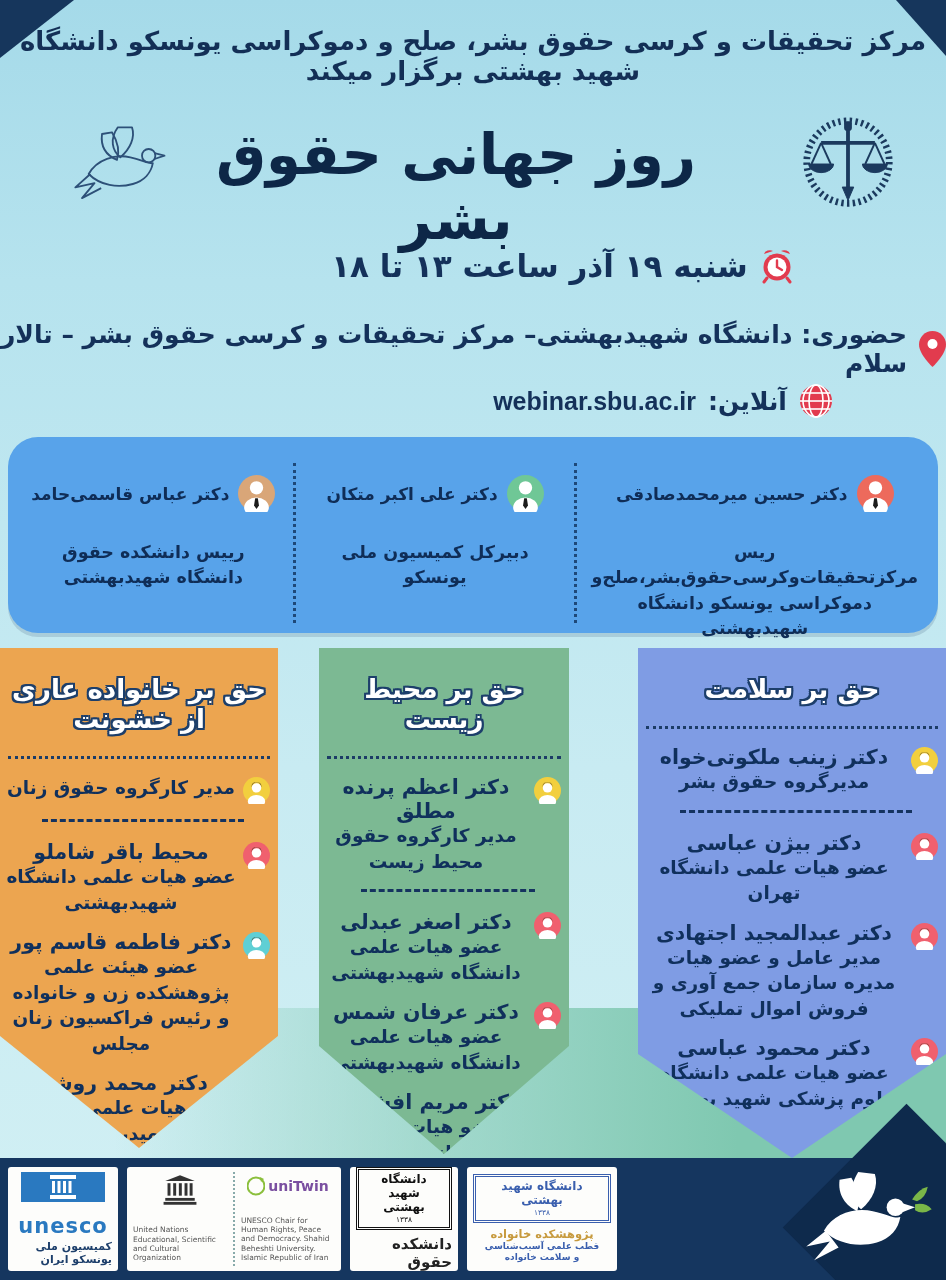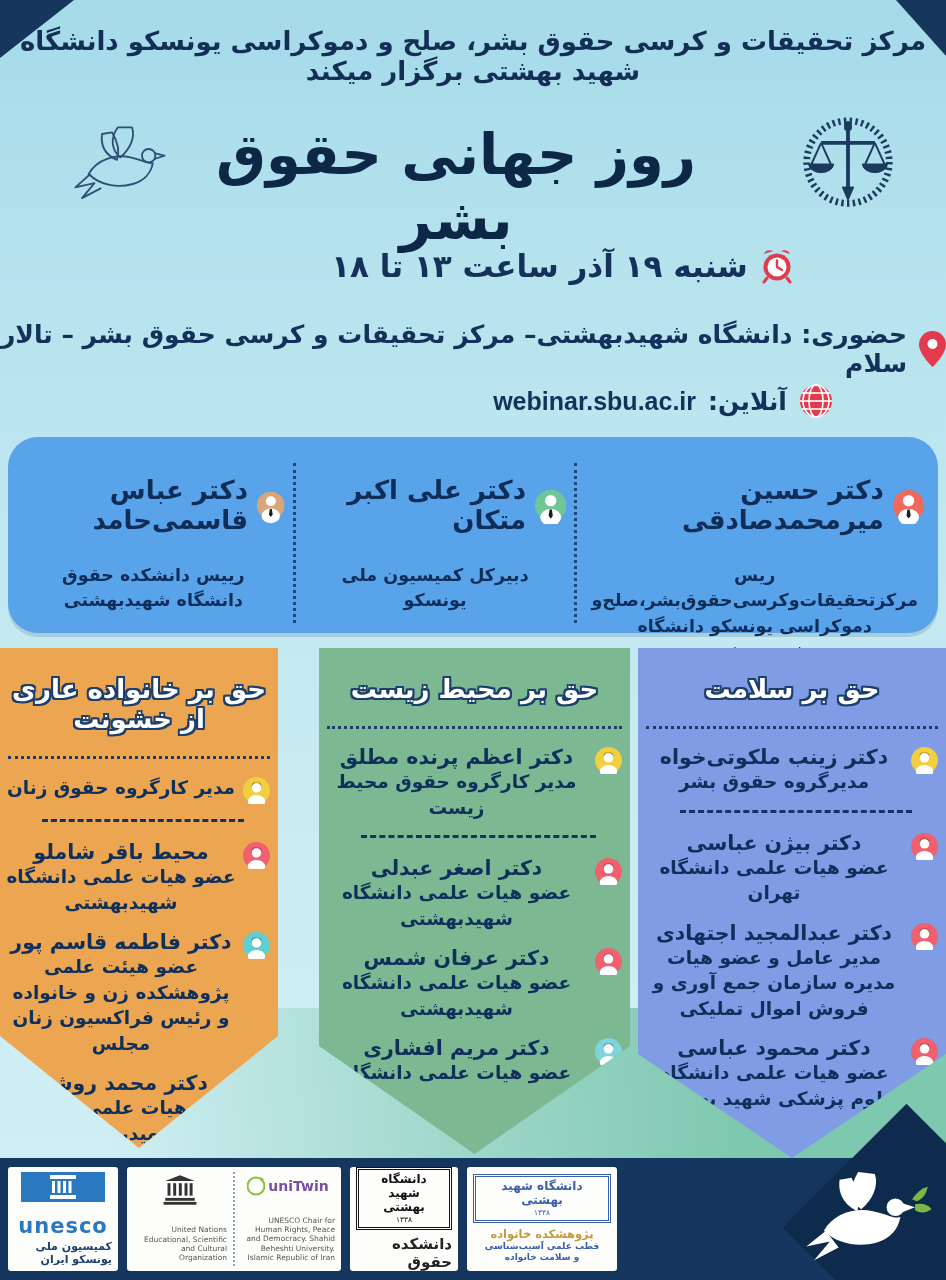--- a/index.html
+++ b/index.html
@@ -25,32 +25,32 @@
   .line-datetime{top:248px;left:179px;right:0;font-size:31px;}
   .line-location{top:320px;left:0;right:0;font-size:25px;}
   .line-online{top:384px;left:380px;right:0;font-size:25px;}
   .url{font-family:"Liberation Sans","DejaVu Sans",sans-serif;direction:ltr;font-weight:bold;}
   .info-icon{flex:0 0 auto;}
   
   .speakers{position:absolute;left:8px;top:437px;width:930px;height:196px;background:#58a3ea;
     border-radius:30px;display:flex;direction:rtl;padding:26px 6px 10px;box-shadow:0 4px 0 rgba(20,50,90,.15);}
   .speaker{flex:1;display:flex;flex-direction:column;align-items:center;padding:0 8px;}
   .speaker + .speaker{border-right:3px dotted #1e4878;}
-  .sp-head{display:flex;direction:rtl;align-items:center;gap:9px;font-size:26px;font-weight:bold;color:#0f2d57;margin-top:12px;}
+  .sp-head{display:flex;direction:rtl;align-items:center;gap:9px;font-size:17px;font-weight:bold;color:#0f2d57;margin-top:12px;}
   .sp-head .av{width:37px;height:37px;}
   .sp-role{margin-top:28px;font-size:17.5px;font-weight:bold;color:#0f2d57;text-align:center;
     direction:rtl;line-height:1.45;padding:0 6px;}
   
   .teal-strip{position:absolute;left:0;top:1008px;width:946px;height:152px;
     background:linear-gradient(90deg,rgba(127,200,176,0) 12%,rgba(127,200,176,.55) 45%,#7fc8b0 78%);}
   
   .panel{position:absolute;top:648px;direction:rtl;color:#10305c;
     clip-path:polygon(0 0,100% 0,100% calc(100% - var(--cut)),50% 100%,0 calc(100% - var(--cut)));}
   .panel-family{left:0;width:278px;height:500px;background:#eca550;--cut:112px;}
-  .panel-env{left:319px;width:311px;height:506px;background:#7cb993;--cut:108px;}
+  .panel-env{left:319px;width:250px;height:506px;background:#7cb993;--cut:108px;}
   .panel-health{left:638px;width:308px;height:510px;background:#7f9ce4;--cut:104px;}
   .p-title{margin:26px 6px 0;text-align:center;font-size:26px;font-weight:bold;color:#ffffff;
     text-shadow:-2px -2px 0 #1d3f6b,2px -2px 0 #1d3f6b,-2px 2px 0 #1d3f6b,2px 2px 0 #1d3f6b,
       0 2px 0 #1d3f6b,2px 0 0 #1d3f6b,0 -2px 0 #1d3f6b,-2px 0 0 #1d3f6b;}
   .p-dots{border-top:3px dotted #1c3c66;margin:22px 8px 0;}
   .members{padding:16px 8px 0 4px;}
   .member{display:flex;direction:rtl;gap:5px;align-items:flex-start;margin-bottom:15px;}
   .member .av{width:27px;height:27px;flex:0 0 auto;margin-top:2px;}
   .m-text{flex:1;text-align:center;}
   .m-name{font-size:20.5px;font-weight:bold;}
@@ -59,21 +59,21 @@
   
   .footer{position:absolute;left:0;top:1158px;width:946px;height:122px;background:#15365f;}
   .cards{position:absolute;left:8px;top:9px;display:flex;gap:9px;height:104px;}
   .card{background:#fdfdfb;border-radius:3px;padding:5px 6px;display:flex;flex-direction:column;
     align-items:center;justify-content:center;}
   .card-unesco{width:110px;}
   .u-box{width:84px;height:36px;background:#2a79c0;display:flex;align-items:center;justify-content:center;}
   .u-word{font-size:21px;font-weight:bold;color:#2a79c0;letter-spacing:1px;margin-top:12px;}
   .u-fa{font-size:11px;font-weight:bold;color:#1d3f6b;direction:rtl;margin-top:2px;}
   .card-chair{width:214px;flex-direction:row;gap:6px;}
-  .chair-half{flex:1;display:flex;flex-direction:column;align-items:center;text-align:right;}
+  .chair-half{flex:1;display:flex;flex-direction:column;align-items:center;text-align:left;}
   .chair-div{width:0;border-right:2px dotted #8aa;align-self:stretch;}
   .tiny-en{font-size:7.5px;color:#555;line-height:1.25;margin-top:20px;}
   .unitwin-word{font-size:14px;font-weight:bold;color:#7a4fa0;}
   .card-law{width:108px;}
   .sbu-box{border:3px double #111;padding:3px 8px;text-align:center;direction:rtl;}
   .sbu-box .l1{font-size:12px;font-weight:bold;color:#111;line-height:1.15;}
   .sbu-year{font-size:7.5px;color:#111;}
   .law-label{font-size:15px;font-weight:bold;color:#222;direction:rtl;margin-top:5px;}
   .card-family{width:150px;}
   .sbu-box.blue{border-color:#3a5fae;}

